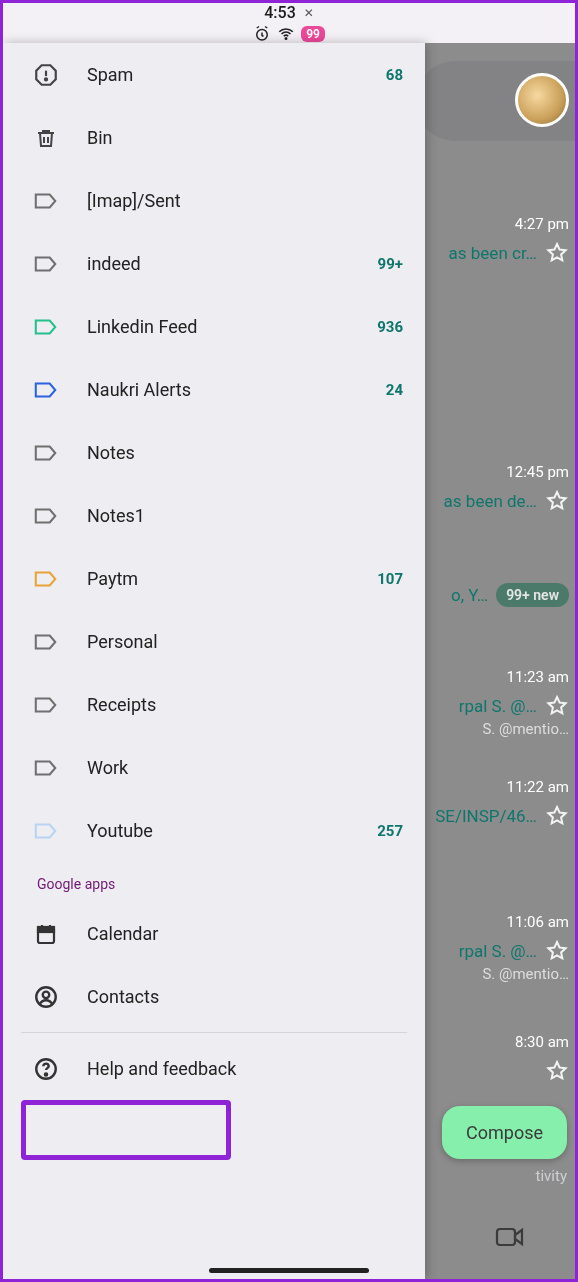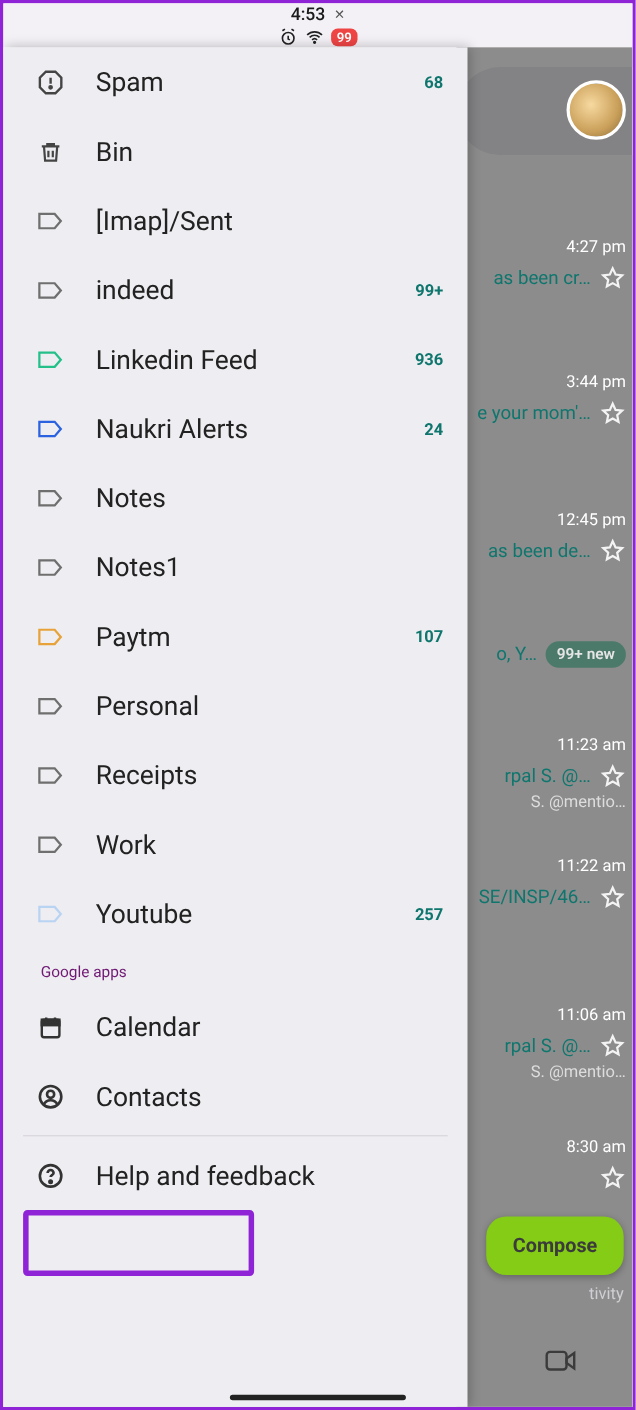--- a/index.html
+++ b/index.html
@@ -8,21 +8,21 @@
     width: 578px; height: 1282px; border: 3px solid #8e24d6; position: relative; overflow: hidden; background:#fff;
   }
   
   .statusbar {
     height: 40px; display:flex; align-items:center; justify-content:space-between;
     padding: 0 14px; font-size: 16px; font-weight:500; color:#1b1b1b; background:#f3f1f6;flex-direction:column;
   }
   .status-left { display:flex; align-items:center; gap:8px;}
   .status-right { display:flex; align-items:center; gap:6px;}
   .battery-badge {
-    background:#ef4444; color:#fff; border-radius:6px; font-size:12px; padding:1px 5px; font-weight:600;
+    background:#ec4899; color:#fff; border-radius:6px; font-size:12px; padding:1px 5px; font-weight:600;
   }
   
   .content { position:absolute; top:40px; left:0; right:0; bottom:0; background:#fff;}
   
   .bg-panel {
     position:absolute; top:0; right:0; bottom:0; width:160px; background:#fff;
   }
   .bg-overlay {
     position:absolute; top:0; right:0; bottom:0; width:160px; background:rgba(0,0,0,0.45);
   }
@@ -36,38 +36,38 @@
   }
   .bg-row { position:absolute; right:6px; left:0; color:#fff; font-size:17px; }
   .bg-row .time { text-align:right; color:#fff; font-size:15px; margin-bottom:8px;}
   .bg-row .line { display:flex; align-items:center; justify-content:flex-end; gap:8px;}
   .bg-row .txt { color:#0f766e; font-size:17px; white-space:nowrap;}
   .bg-row .star { color:#fff; opacity:0.9;}
   .badge-new {
     background:#4c7a6a; color:#e5e5e5; border-radius:14px; font-size:14px; padding:4px 10px; font-weight:600;
   }
   .compose-btn {
-    position:absolute; right:8px; bottom:120px; background:#84cc16; color:#3b3b3b; border-radius:18px;
-    padding:16px 24px; font-size:18px; font-weight:700; box-shadow:0 2px 6px rgba(0,0,0,0.25);
+    position:absolute; right:8px; bottom:120px; background:#86efac; color:#3b3b3b; border-radius:18px;
+    padding:16px 24px; font-size:18px; font-weight:400; box-shadow:0 2px 6px rgba(0,0,0,0.25);
   }
   .bottom-meet {
     position:absolute; right:50px; bottom:30px; color:#3b3b3b;
   }
   
   .drawer {
     position:absolute; top:0; left:0; bottom:0; width:422px; background:#eeedf1;
     box-shadow: 2px 0 10px rgba(0,0,0,0.25);
     display:flex; flex-direction:column;
   }
   .drawer-scroll { flex:1; overflow:hidden; }
   .nav-item {
     display:flex; align-items:center; height:63px; padding:0 22px 0 30px; gap:28px; color:#2b2b2b;
   }
   .nav-item .icon { width:26px; height:26px; display:flex; align-items:center; justify-content:center; flex:0 0 26px;}
-  .nav-item .label { flex:1; font-size:24px; color:#222; }
+  .nav-item .label { flex:1; font-size:18px; color:#222; }
   .nav-item .count { font-size:15px; color:#0f766e;font-weight:bold; }
   .section-header { font-size:14px; color:#701a75; padding:14px 0 10px 34px;}
   .thin-divider { height:1px; background:#d6d4da; margin:4px 18px;}
   .settings-highlight {
     position:absolute; left:18px; width:210px; height:60px; border:5px solid #8e24d6; border-radius:4px;
     pointer-events:none;
   }
   .gesture-bar {
     position:absolute; bottom:6px; left:50%; transform:translateX(-50%); width:160px; height:5px;
     background:#222; border-radius:3px;
@@ -113,31 +113,20 @@
           <div class="time">4:27 pm</div>
           <div class="line">
             <span class="txt">as been cr…</span>
             <span class="star">
               <svg width="24" height="24" viewBox="0 0 24 24" fill="none" stroke="#fff" stroke-width="2">
                 <path d="M12 3l2.6 5.6 6 .7-4.5 4.1 1.2 6-5.3-3-5.3 3 1.2-6L3.4 9.3l6-.7z"></path>
               </svg>
             </span>
           </div>
         </div>
-        <div class="bg-row" style="top:295px;width:160px;left:auto">
-          <div class="time">3:44 pm</div>
-          <div class="line">
-            <span class="txt">e your mom'…</span>
-            <span class="star">
-              <svg width="24" height="24" viewBox="0 0 24 24" fill="none" stroke="#fff" stroke-width="2">
-                <path d="M12 3l2.6 5.6 6 .7-4.5 4.1 1.2 6-5.3-3-5.3 3 1.2-6L3.4 9.3l6-.7z"></path>
-              </svg>
-            </span>
-          </div>
-        </div>
         <div class="bg-row" style="top:420px;width:160px;left:auto">
           <div class="time">12:45 pm</div>
           <div class="line">
             <span class="txt">as been de…</span>
             <span class="star">
               <svg width="24" height="24" viewBox="0 0 24 24" fill="none" stroke="#fff" stroke-width="2">
                 <path d="M12 3l2.6 5.6 6 .7-4.5 4.1 1.2 6-5.3-3-5.3 3 1.2-6L3.4 9.3l6-.7z"></path>
               </svg>
             </span>
           </div>

